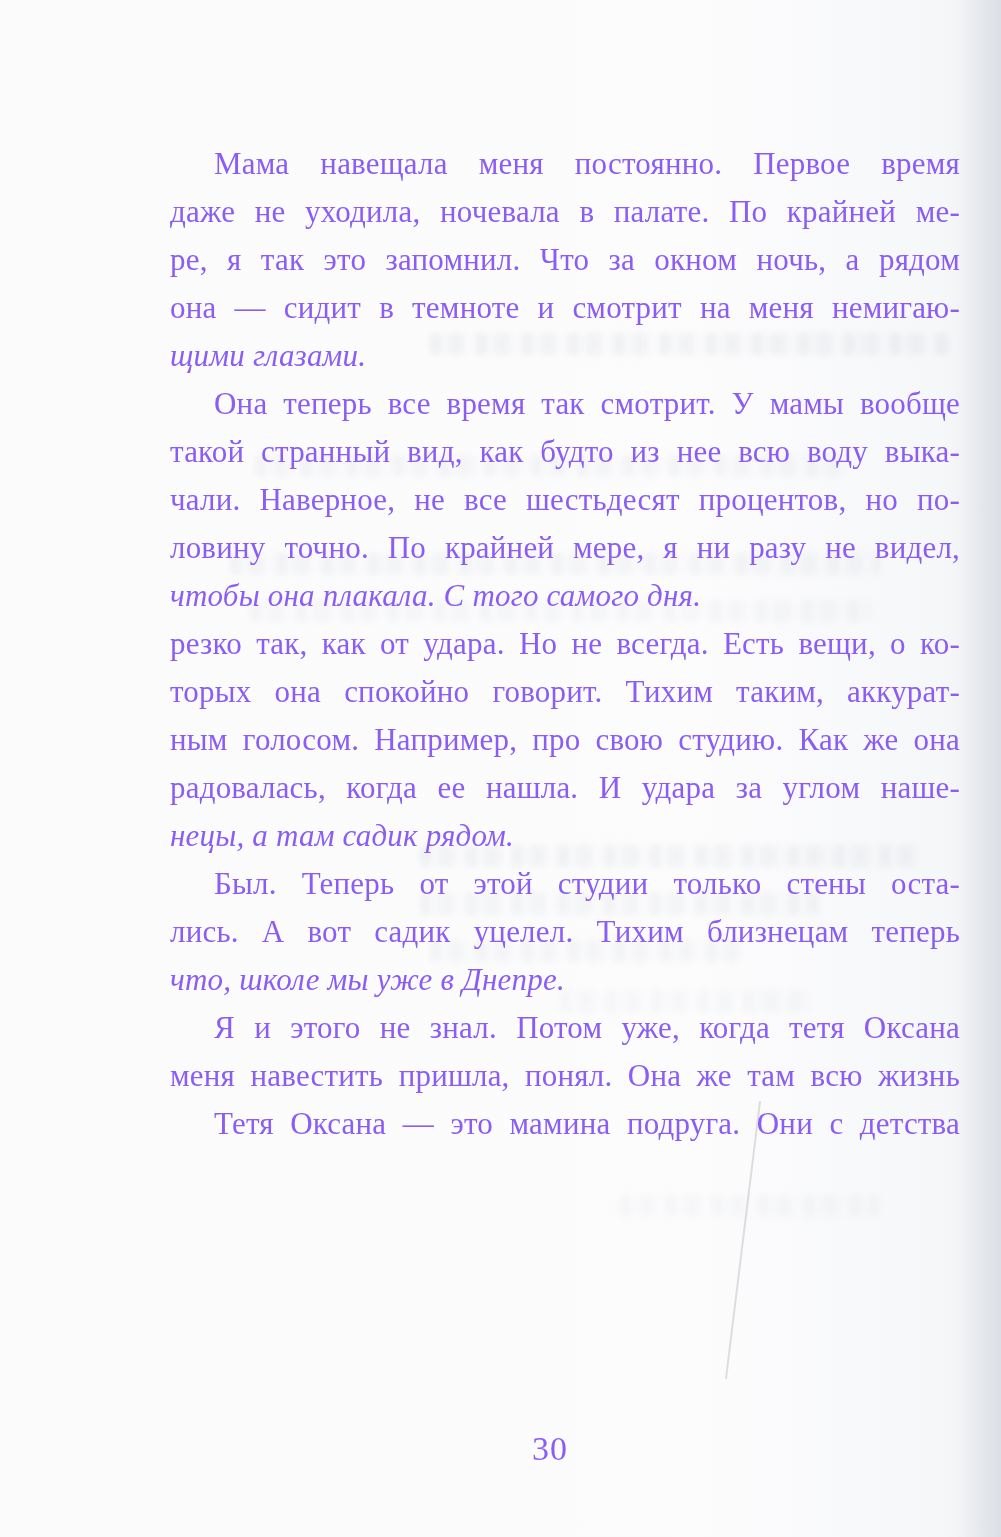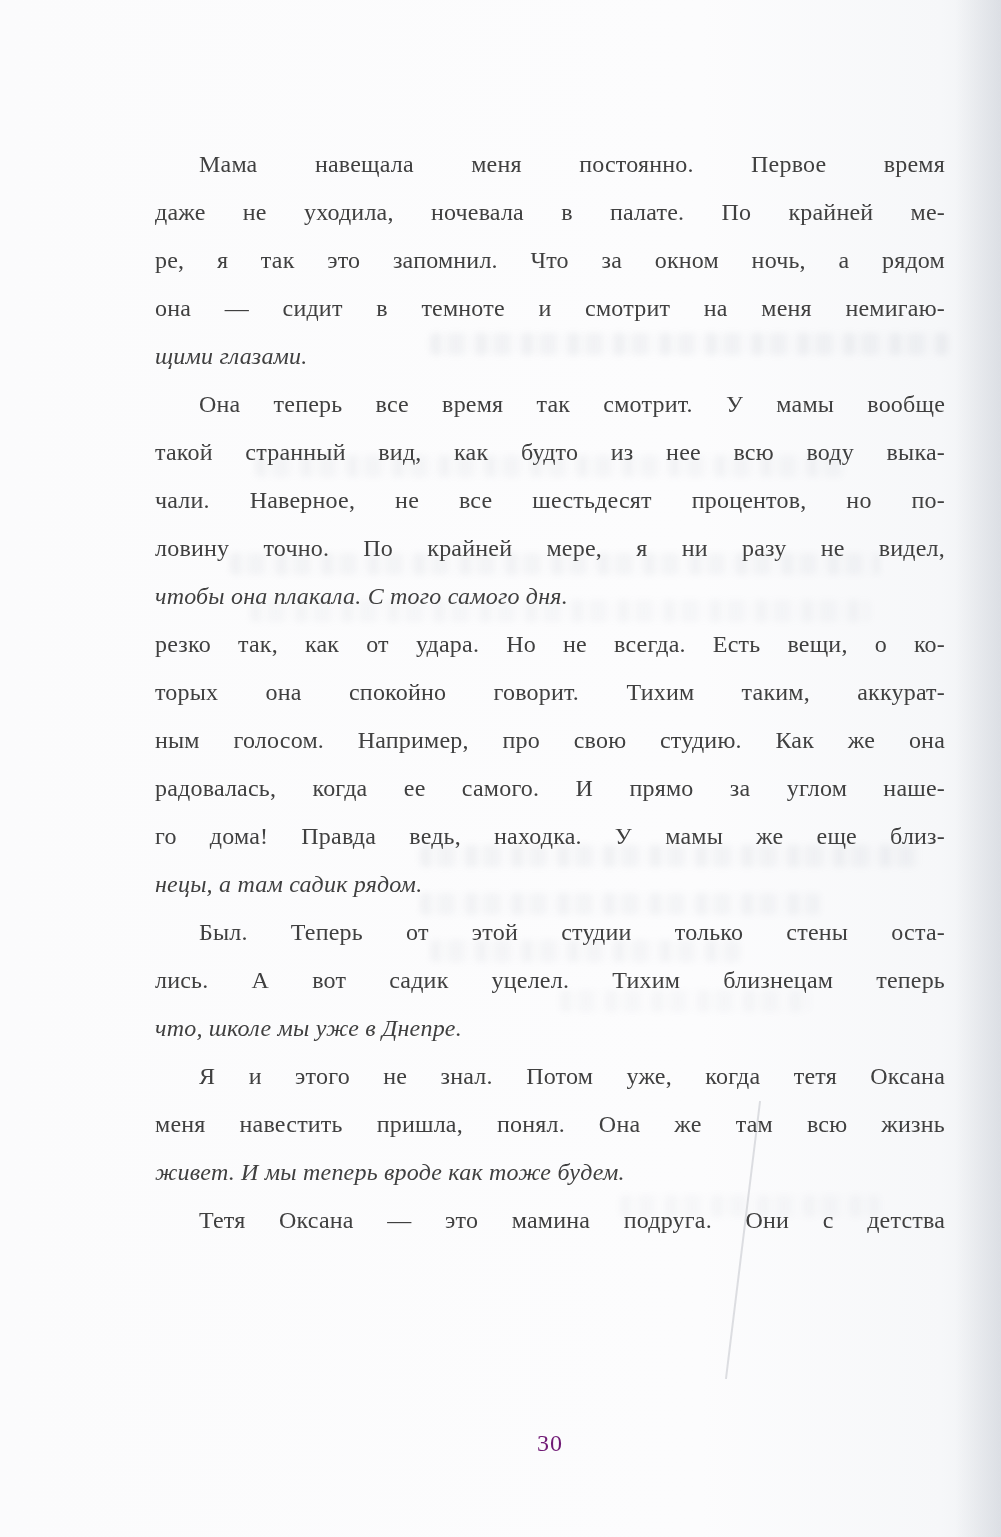--- a/index.html
+++ b/index.html
@@ -15,25 +15,25 @@
       #fbfbfc;
     font-family: "Liberation Serif", "DejaVu Serif", serif;
     overflow: hidden;
   }
   .page {
     position: absolute;
     inset: 0;
   }
   .text-block {
     position: absolute;
-    left: 155px;
+    left: 170px;
     top: 140px;
     width: 790px;
-    color: #404040;
-    font-size: 24px;
+    color: #8b5cf6;
+    font-size: 31px;
     line-height: 48px;
     letter-spacing: 0.2px;
   }
   .line {
     height: 48px;
     white-space: nowrap;
     text-align: justify;
     text-align-last: justify;
     overflow: hidden;
   }
@@ -43,22 +43,22 @@
   }
   .line.indent {
     padding-left: 44px;
   }
   .page-number {
     position: absolute;
     left: 155px;
     width: 790px;
     top: 1430px;
     text-align: center;
-    font-size: 24px;
-    color: #701a75;
+    font-size: 34px;
+    color: #8b5cf6;
     letter-spacing: 1px;
   }
   
   .bleed {
     position: absolute;
     height: 22px;
     background: repeating-linear-gradient(
       90deg,
       rgba(150,158,172,0.22) 0px, rgba(150,158,172,0.22) 11px,
       rgba(150,158,172,0.05) 11px, rgba(150,158,172,0.05) 18px,
@@ -120,35 +120,33 @@
       <div class="line">такой странный вид, как будто из нее всю воду выка-</div>
       <div class="line">чали. Наверное, не все шестьдесят процентов, но по-</div>
       <div class="line">ловину точно. По крайней мере, я ни разу не видел,</div>
       <div class="line last">чтобы она плакала. С того самого дня.</div>
     </div>
 
     <div>
       <div class="line">резко так, как от удара. Но не всегда. Есть вещи, о ко-</div>
       <div class="line">торых она спокойно говорит. Тихим таким, аккурат-</div>
       <div class="line">ным голосом. Например, про свою студию. Как же она</div>
-      <div class="line">радовалась, когда ее самого. И прямо за углом наше-</div>
-      <div class="line">го дома! Правда ведь, находка. У мамы же еще близ-</div>
+      <div class="line">радовалась, когда ее нашла. И удара за углом наше-</div>
       <div class="line last">нецы, а там садик рядом.</div>
     </div>
 
     <div>
       <div class="line indent">Был. Теперь от этой студии только стены оста-</div>
       <div class="line">лись. А вот садик уцелел. Тихим близнецам теперь</div>
       <div class="line last">что, школе мы уже в Днепре.</div>
     </div>
 
     <div>
       <div class="line indent">Я и этого не знал. Потом уже, когда тетя Оксана</div>
       <div class="line">меня навестить пришла, понял. Она же там всю жизнь</div>
-      <div class="line last">живет. И мы теперь вроде как тоже будем.</div>
     </div>
 
     <div>
       <div class="line indent">Тетя Оксана — это мамина подруга. Они с детства</div>
     </div>
 
   </div>
 
   <div class="page-number">30</div>
 

